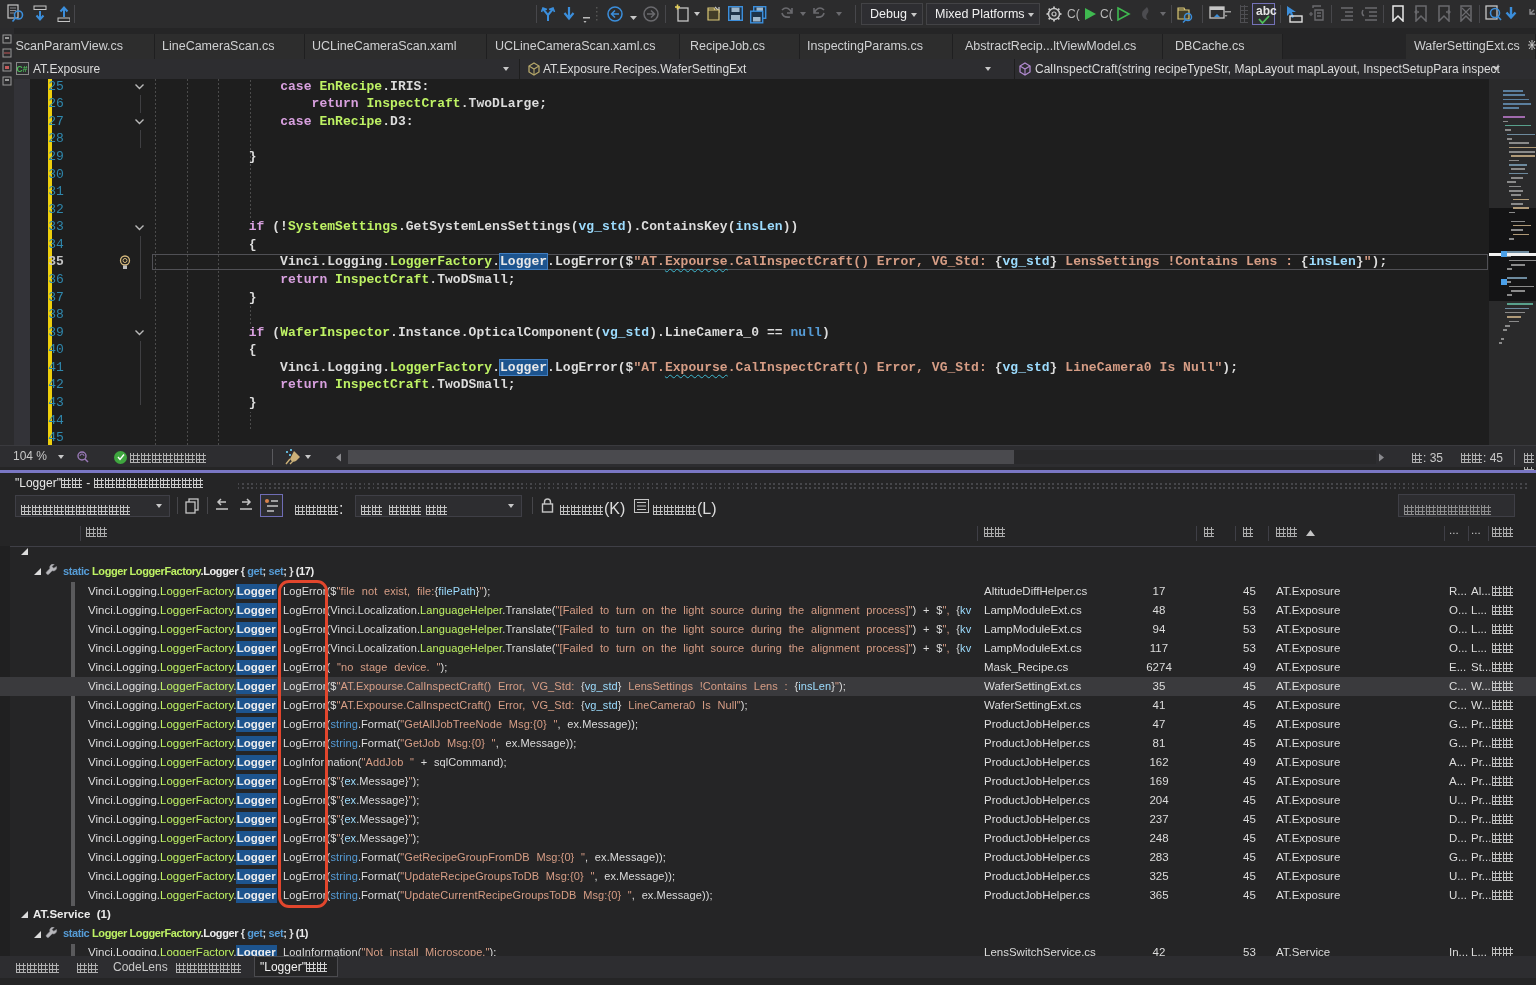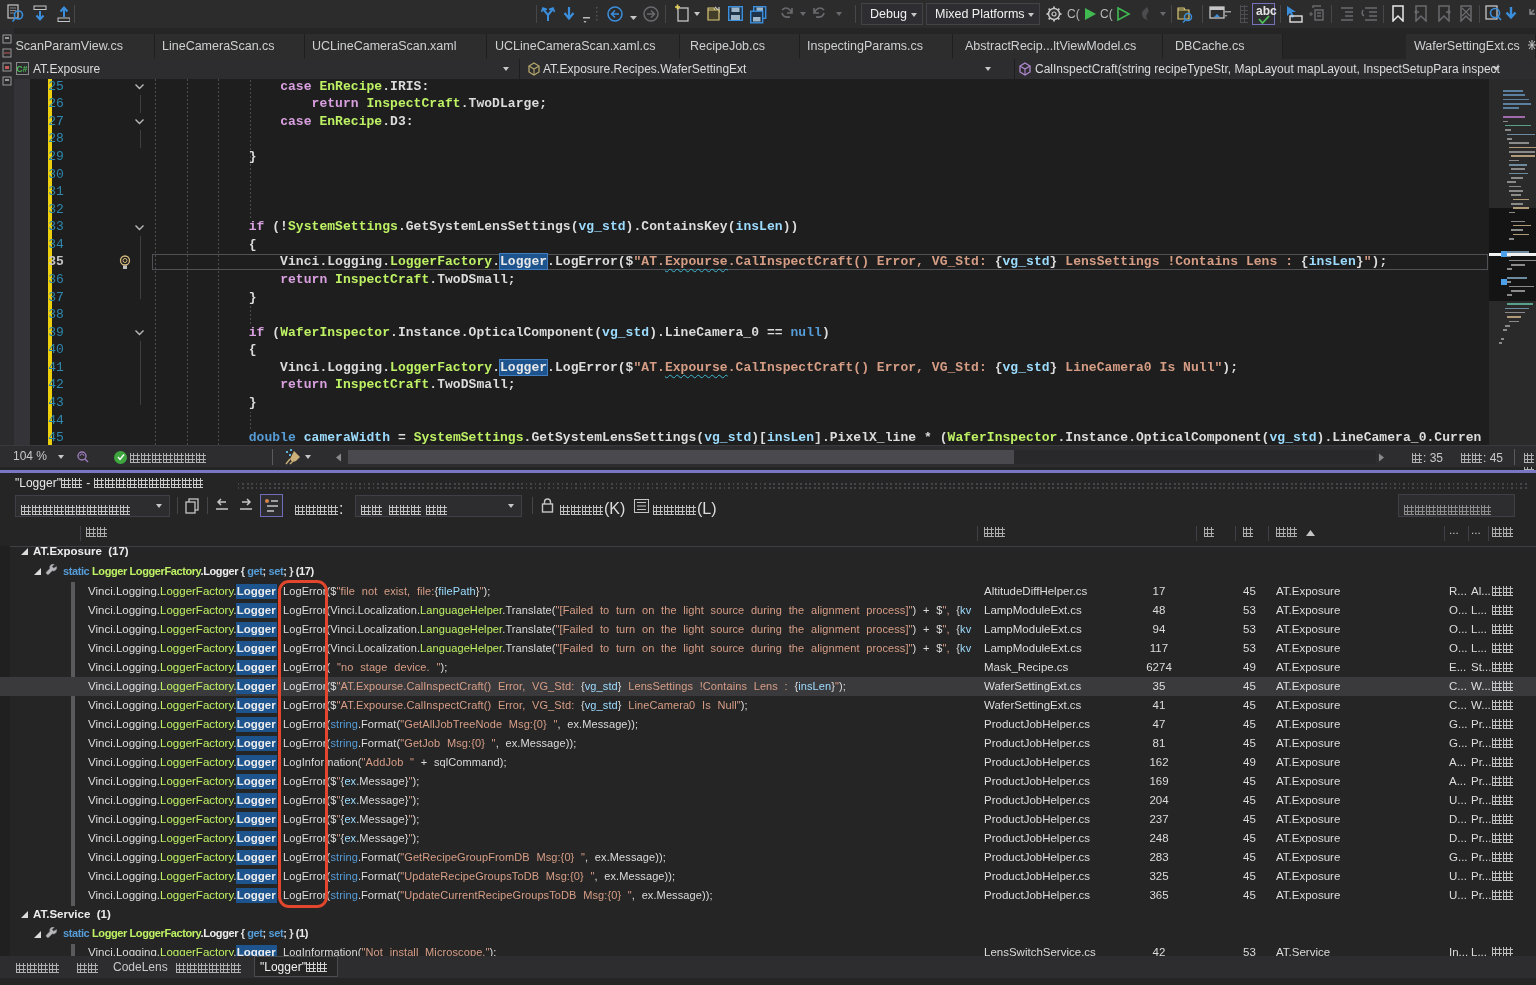--- a/index.html
+++ b/index.html
@@ -291,21 +291,20 @@
       <div class="cl" style="top:139.30px">            <span class="kc">if</span> (!<span class="ty">SystemSettings</span>.GetSystemLensSettings(<span class="id">vg_std</span>).ContainsKey(<span class="id">insLen</span>))</div>
       <div class="cl" style="top:156.87px">            {</div>
       <div class="cl" style="top:174.45px">                Vinci.Logging.<span class="ty">LoggerFactory</span>.<span class="hl2">Logger</span>.LogError($<span class="st">"AT.<span class="sq">Expourse</span>.CalInspectCraft() Error, VG_Std: </span>{<span class="id">vg_std</span>}<span class="st"> LensSettings !Contains Lens : </span>{<span class="id">insLen</span>}<span class="st">"</span>);</div>
       <div class="cl" style="top:192.02px">                <span class="kc">return</span> <span class="ty">InspectCraft</span>.TwoDSmall;</div>
       <div class="cl" style="top:209.60px">            }</div>
       <div class="cl" style="top:244.75px">            <span class="kc">if</span> (<span class="ty">WaferInspector</span>.Instance.OpticalComponent(<span class="id">vg_std</span>).LineCamera_0 == <span class="kw">null</span>)</div>
       <div class="cl" style="top:262.32px">            {</div>
       <div class="cl" style="top:279.90px">                Vinci.Logging.<span class="ty">LoggerFactory</span>.<span class="hl2">Logger</span>.LogError($<span class="st">"AT.<span class="sq">Expourse</span>.CalInspectCraft() Error, VG_Std: </span>{<span class="id">vg_std</span>}<span class="st"> LineCamera0 Is Null"</span>);</div>
       <div class="cl" style="top:297.47px">                <span class="kc">return</span> <span class="ty">InspectCraft</span>.TwoDSmall;</div>
       <div class="cl" style="top:315.05px">            }</div>
-      <div class="cl" style="top:350.20px">            <span class="kw">double</span> <span class="id">cameraWidth</span> = <span class="ty">SystemSettings</span>.GetSystemLensSettings(<span class="id">vg_std</span>)[<span class="id">insLen</span>].PixelX_line * (<span class="ty">WaferInspector</span>.Instance.OpticalComponent(<span class="id">vg_std</span>).LineCamera_0.Curren</div>
     </div>
     <div class="abs" style="left:1489px;top:79px;width:47px;height:366px;background:#2a2a2b;overflow:hidden">
       <div class="abs" style="left:0;top:128.5px;width:47px;height:93px;background:#141415"></div>
       <div class="abs" style="left:14px;top:11.0px;width:20px;height:1.7px;background:#5b7f9e"></div>
       <div class="abs" style="left:14px;top:15.3px;width:22px;height:1.7px;background:#5b7f9e"></div>
       <div class="abs" style="left:14px;top:19.7px;width:26px;height:1.7px;background:#5b7f9e"></div>
       <div class="abs" style="left:14px;top:24.0px;width:28px;height:1.7px;background:#5b7f9e"></div>
       <div class="abs" style="left:14px;top:28.4px;width:16px;height:1.7px;background:#5b7f9e"></div>
       <div class="abs" style="left:14px;top:37.1px;width:22px;height:1.7px;background:#a06aad"></div>
       <div class="abs" style="left:14px;top:41.5px;width:5px;height:1.7px;background:#8a8a8a"></div>
@@ -457,23 +456,20 @@
         <span class="abs" style="left:1471px;top:4px">...</span>
         <span class="abs" style="left:1492px;top:6px"><span class="cj"></span><span class="cj"></span></span>
         <div class="abs" style="left:0;top:25.5px;width:1536px;height:1px;background:#3f3f46"></div>
       </div>
     </div>
     <div class="abs" style="left:0;top:546px;width:1536px;height:410px;overflow:hidden;font-size:11.5px;color:#dcdcdc">
       <div class="abs" style="left:0;top:0;width:10px;height:410px;background:#202021"></div>
       <svg class="abs" style="left:20px;top:1px" width="9" height="9" viewBox="0 0 9 9">
         <path d="M8 1 L8 8 L1 8 z" fill="#dcdcdc"></path>
       </svg>
-      <div class="row grp" style="top:-4px">
-        <span class="abs" style="left:33px">AT.Exposure&nbsp;&nbsp;(17)</span>
-      </div>
       <svg class="abs" style="left:33px;top:21px" width="9" height="9" viewBox="0 0 9 9">
         <path d="M8 1 L8 8 L1 8 z" fill="#dcdcdc"></path>
       </svg>
       <svg class="abs" style="left:45px;top:18px" width="14" height="14" viewBox="0 0 14 14">
         <path d="M11.5 2.5 a3.4 3.4 0 0 1 -4.3 4.3 L4 10 a1.6 1.6 0 0 1 -2.3 -2.3 L4.9 4.6 a3.4 3.4 0 0 1 4.3 -4.3 L7 2.5 L8.7 4.2 Z" fill="#b8b8bc" stroke="#8a8a8e" stroke-width=".6"></path>
       </svg>
       <div class="row sub" style="top:16px">
         <span class="abs" style="left:63px"><span class="kw">static</span> <span class="ty">Logger LoggerFactory</span><span style="color:#ececec">.Logger</span> { <span class="kw">get</span>; <span class="kw">set</span>; } <span style="color:#ececec">(17)</span></span>
       </div>
       <div class="abs" style="left:71px;top:36px;width:3.5px;height:324px;background:#5a5a5c"></div>

